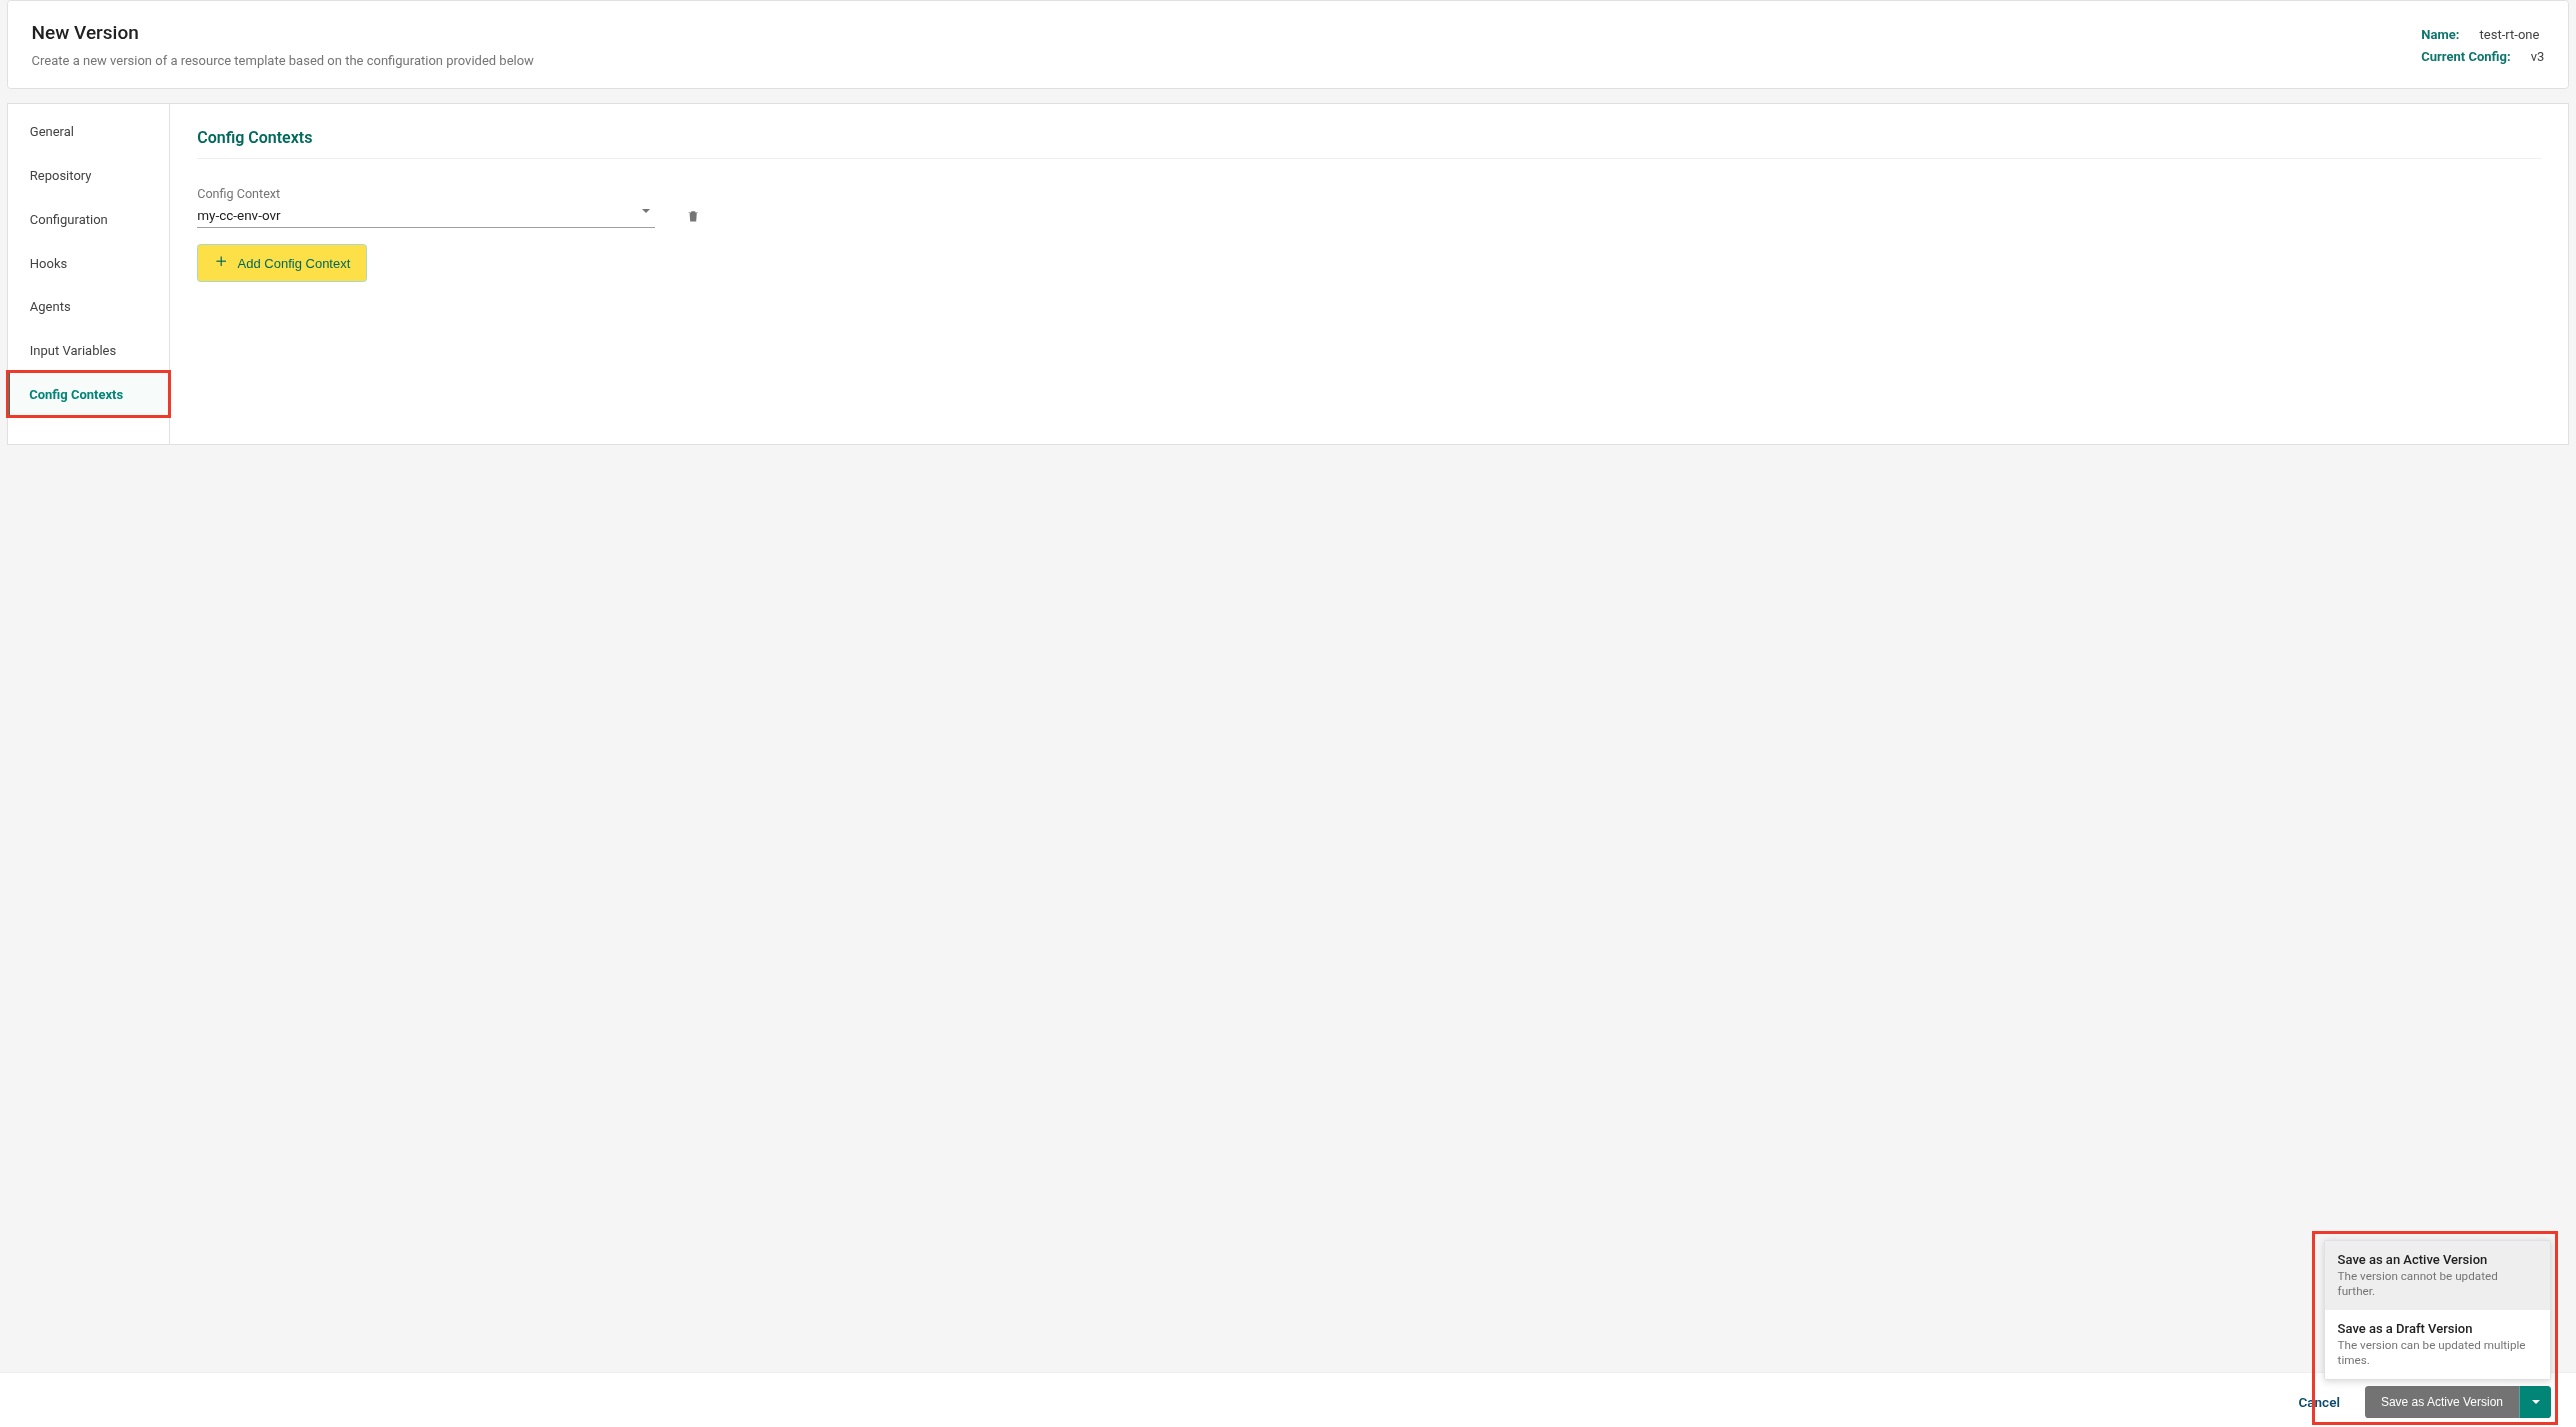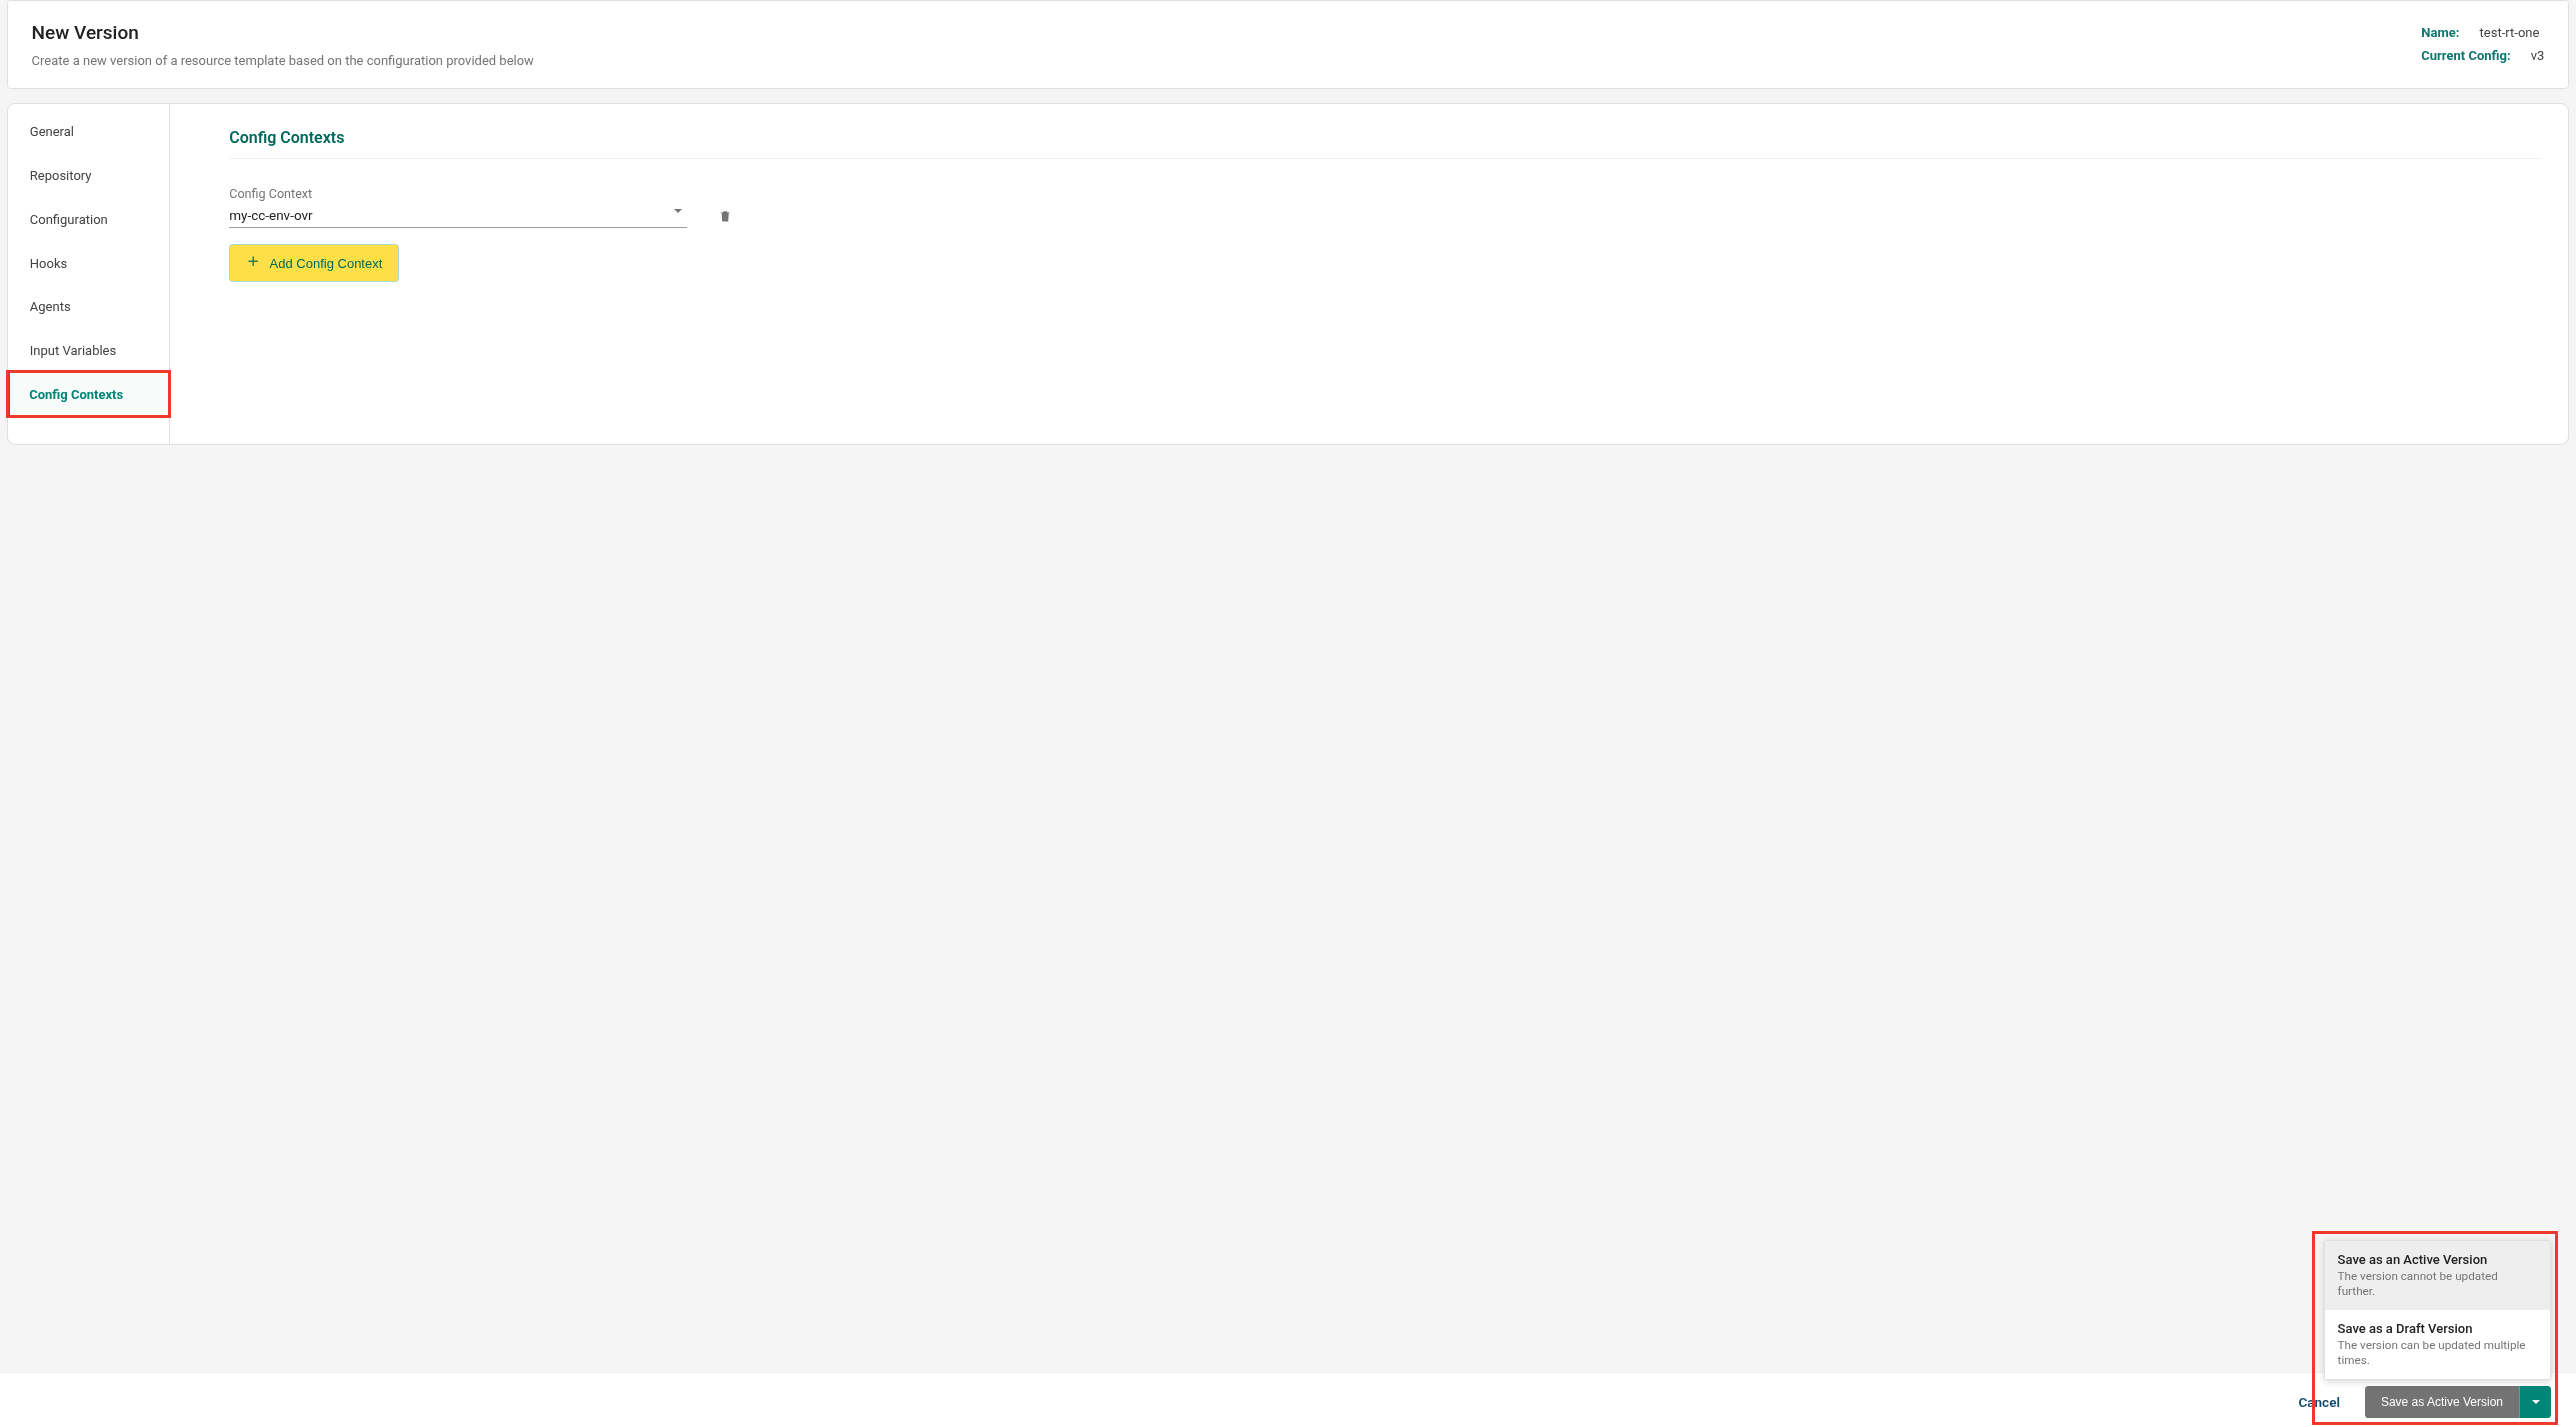--- a/index.html
+++ b/index.html
@@ -13,21 +13,21 @@
       padding: 0 7.2px;
     }
     .header-card {
       background: #fff;
       border: 0.9px solid #e0e0e0;
       border-radius: 3.6px;
       margin: 0 0 14.4px 0;
       padding: 20px 23.4px 20px 23.4px;
       display: flex;
       justify-content: space-between;
-      align-items: center;
+      align-items: flex-end;
     }
     .header-left h1 {
       font-size: 19px;
       font-weight: 500;
       color: #212121;
       margin-bottom: 9px;
     }
     .header-left p {
       font-size: 13px;
       color: #757575;
@@ -42,24 +42,23 @@
       color: #0f766e;
       display: inline-block;
     }
     .header-right .value {
       color: #424242;
       margin-left: 17px;
     }
     .main-card {
       background: #fff;
       border: 0.9px solid #e0e0e0;
-      border-radius: 8px;
+      border-radius: 0;
       display: flex;
       min-height: 342px;
-      gap: 32px;
     }
     .sidebar {
       width: 162px;
       border-right: 0.9px solid #e0e0e0;
       padding: 5.4px 0 5.4px 0;
     }
     .sidebar-item {
       padding: 14.4px 12.6px 14.4px 21.6px;
       font-size: 13px;
       color: #424242;

